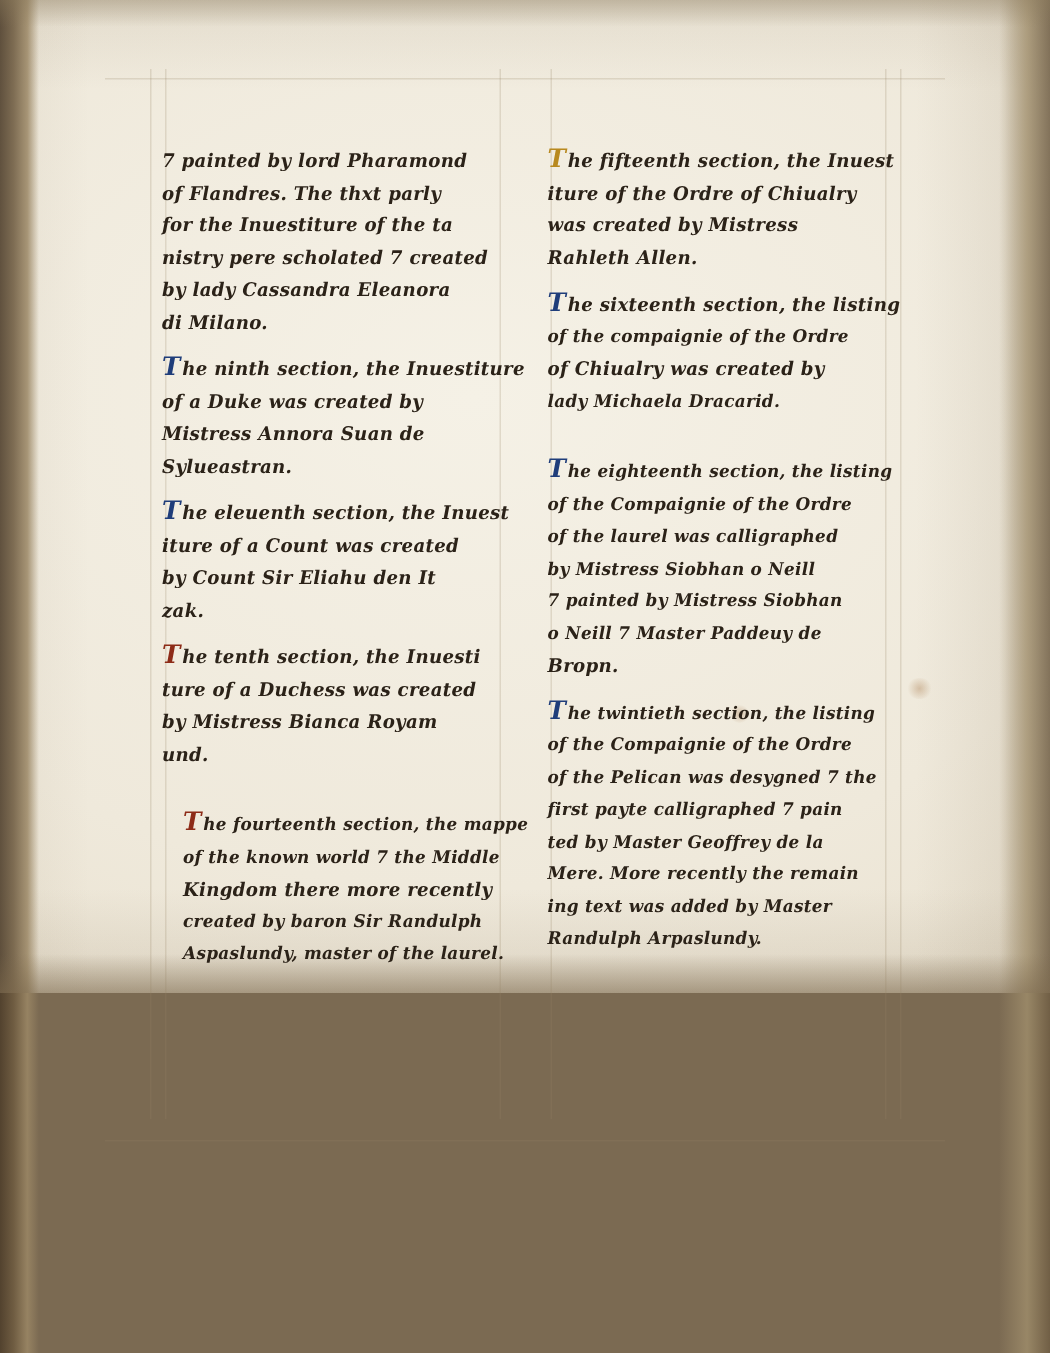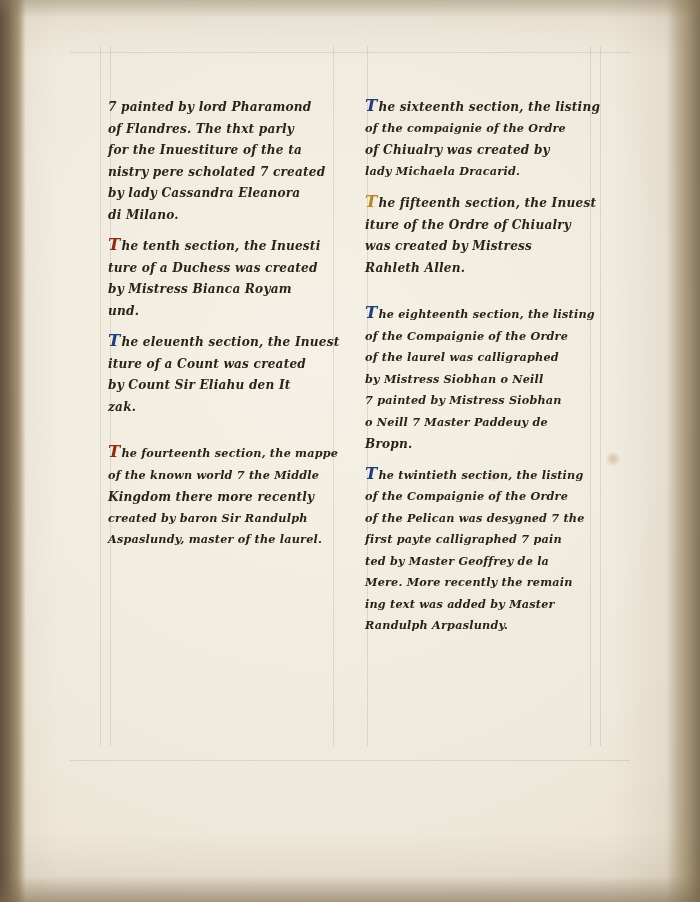--- a/index.html
+++ b/index.html
@@ -4,21 +4,21 @@
 <style>
   html,body{margin:0;padding:0;}
   body{
     width:700px;height:902px;
     background:#7b6a52;
     font-family:"DejaVu Serif", serif;
     overflow:hidden;
   }
   #page{
     position:relative;
-    width:700px;height:902px;
+    width:700px;height:662px;
     background:#efeade;
   }
   
   .paper-shade{
     position:absolute;inset:0;
     background:
       linear-gradient(90deg, rgba(120,100,70,.22) 0px, rgba(120,100,70,.05) 22px, rgba(255,255,255,0) 60px),
       linear-gradient(270deg, rgba(90,70,45,.30) 0px, rgba(120,100,70,.10) 30px, rgba(255,255,255,0) 90px),
       linear-gradient(180deg, rgba(120,100,70,.10) 0px, rgba(255,255,255,0) 60px),
       linear-gradient(0deg, rgba(120,100,70,.14) 0px, rgba(255,255,255,0) 70px),
@@ -136,61 +136,67 @@
 
       <div class="para">
         <div class="line">7 painted by lord Pharamond</div>
         <div class="line">of Flandres.  The thxt parly</div>
         <div class="line">for the Inuestiture of the ta</div>
         <div class="line">nistry pere scholated 7 created</div>
         <div class="line">by lady Cassandra Eleanora</div>
         <div class="line">di Milano.</div>
       </div>
 
+      <div class="para">
+        <div class="line"><span class="versal v-blue">T</span><span>he ninth section, the Inuestiture</span></div>
+        <div class="line">of a Duke was created by</div>
+        <div class="line">Mistress Annora Suan de</div>
+        <div class="line">Sylueastran.</div>
+      </div>
+
+      <div class="para">
+        <div class="line"><span class="versal v-blue">T</span><span>he eleuenth section, the Inuest</span></div>
+        <div class="line">iture of a Count was created</div>
+        <div class="line">by Count Sir Eliahu den It</div>
+        <div class="line">zak.</div>
+      </div>
 
       <div class="para">
         <div class="line"><span class="versal v-red">T</span><span>he tenth section, the Inuesti</span></div>
         <div class="line">ture of a Duchess was created</div>
         <div class="line">by Mistress Bianca Royam</div>
         <div class="line">und.</div>
       </div>
 
-      <div class="para">
-        <div class="line"><span class="versal v-blue">T</span><span>he eleuenth section, the Inuest</span></div>
-        <div class="line">iture of a Count was created</div>
-        <div class="line">by Count Sir Eliahu den It</div>
-        <div class="line">zak.</div>
-      </div>
-
-
-
-      <div class="para" style="margin-top:26px;">
+
+
+      <div class="para" style="margin-top:26px;margin-left:14px;">
         <div class="line sm"><span class="versal v-red">T</span><span>he fourteenth section, the mappe</span></div>
         <div class="line sm">of the known world 7 the Middle</div>
         <div class="line">Kingdom there more recently</div>
         <div class="line sm">created by baron Sir Randulph</div>
         <div class="line sm">Aspaslundy, master of the laurel.</div>
       </div>
 
     </div>
 
     <div class="col">
 
       <div class="para">
+        <div class="line"><span class="versal v-gold">T</span><span>he fifteenth section, the Inuest</span></div>
+        <div class="line">iture of the Ordre of Chiualry</div>
+        <div class="line">was created by Mistress</div>
+        <div class="line">Rahleth Allen.</div>
+      </div>
+
+      <div class="para">
         <div class="line"><span class="versal v-blue">T</span><span>he sixteenth section, the listing</span></div>
         <div class="line sm">of the compaignie of the Ordre</div>
         <div class="line">of Chiualry was created by</div>
         <div class="line sm">lady Michaela Dracarid.</div>
-      </div>
-
-      <div class="para">
-        <div class="line"><span class="versal v-gold">T</span><span>he fifteenth section, the Inuest</span></div>
-        <div class="line">iture of the Ordre of Chiualry</div>
-        <div class="line">was created by Mistress</div>
-        <div class="line">Rahleth Allen.</div>
       </div>
 
 
       <div class="para" style="margin-top:26px;">
         <div class="line sm"><span class="versal v-blue">T</span><span>he eighteenth section, the listing</span></div>
         <div class="line sm">of the Compaignie of the Ordre</div>
         <div class="line sm">of the laurel was calligraphed</div>
         <div class="line sm">by Mistress Siobhan o Neill</div>
         <div class="line sm">7 painted by Mistress Siobhan</div>
         <div class="line sm">o Neill 7 Master Paddeuy de</div>

